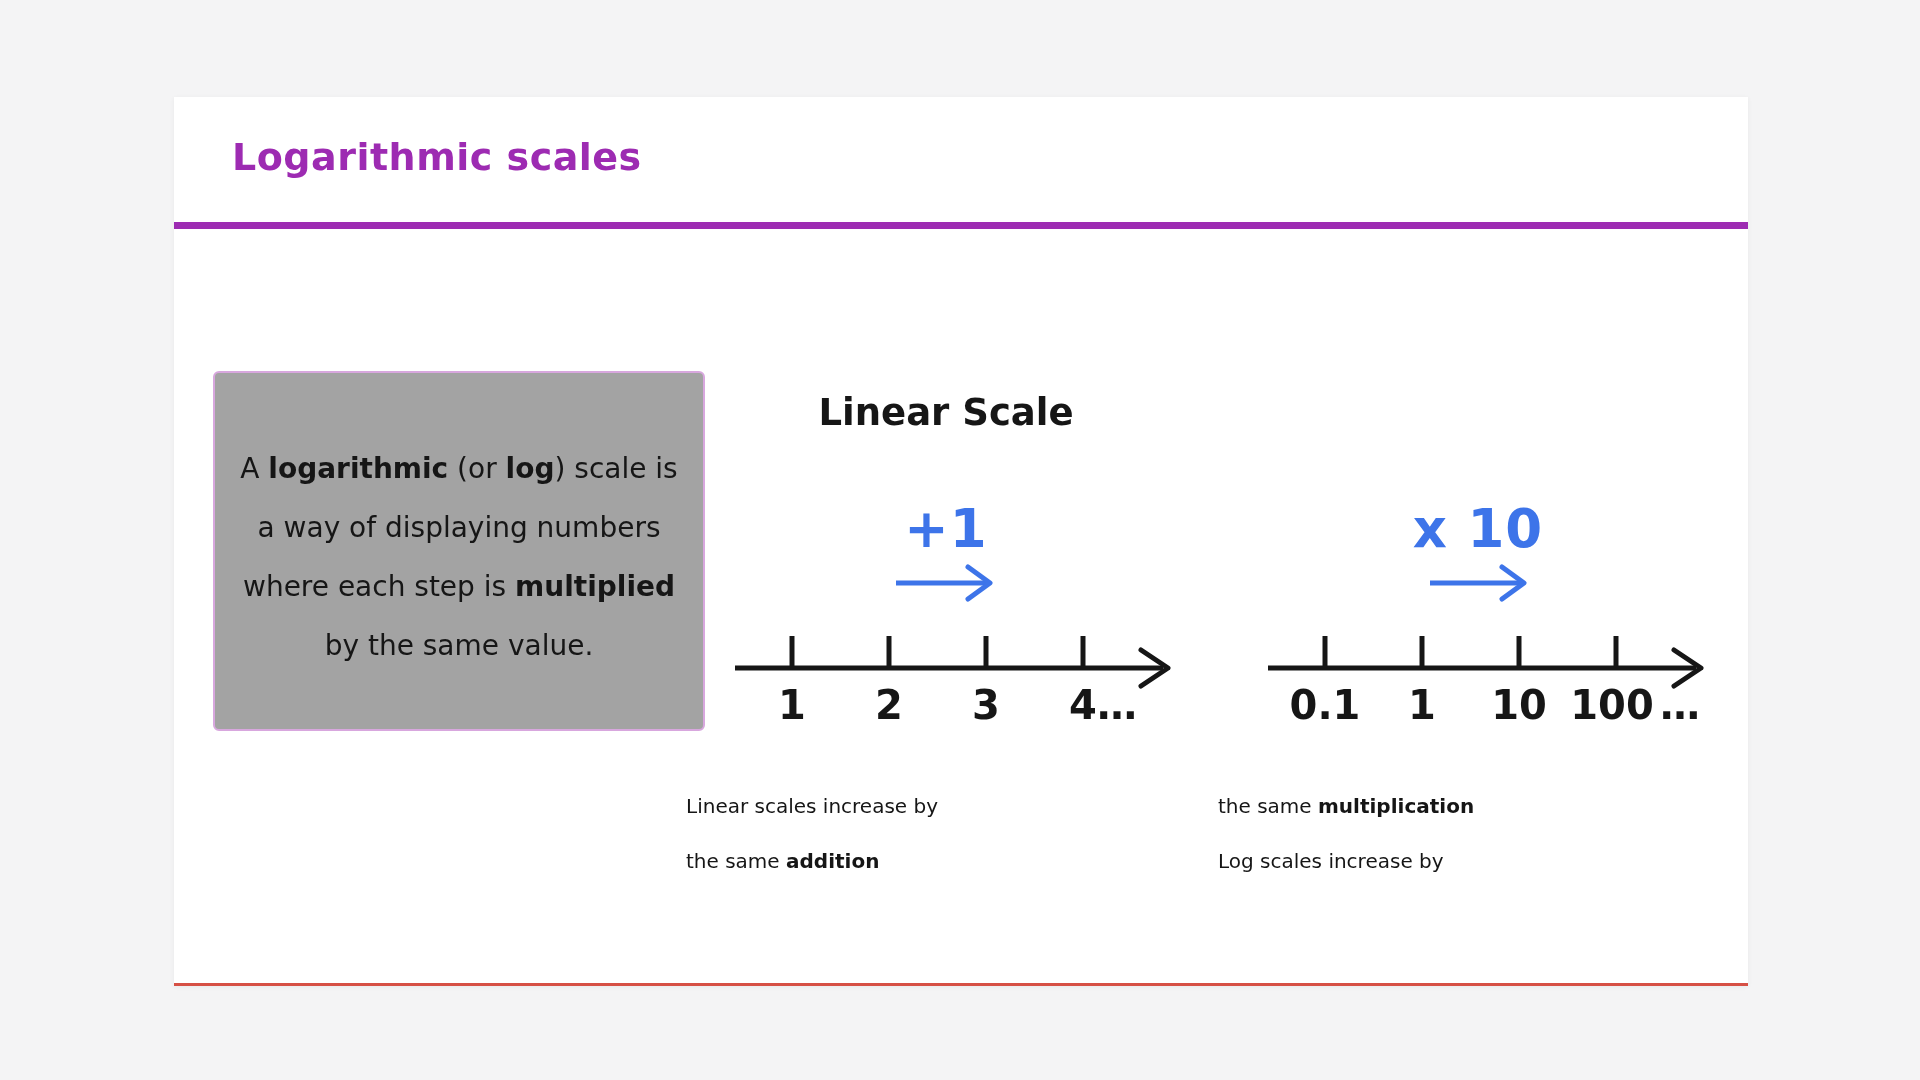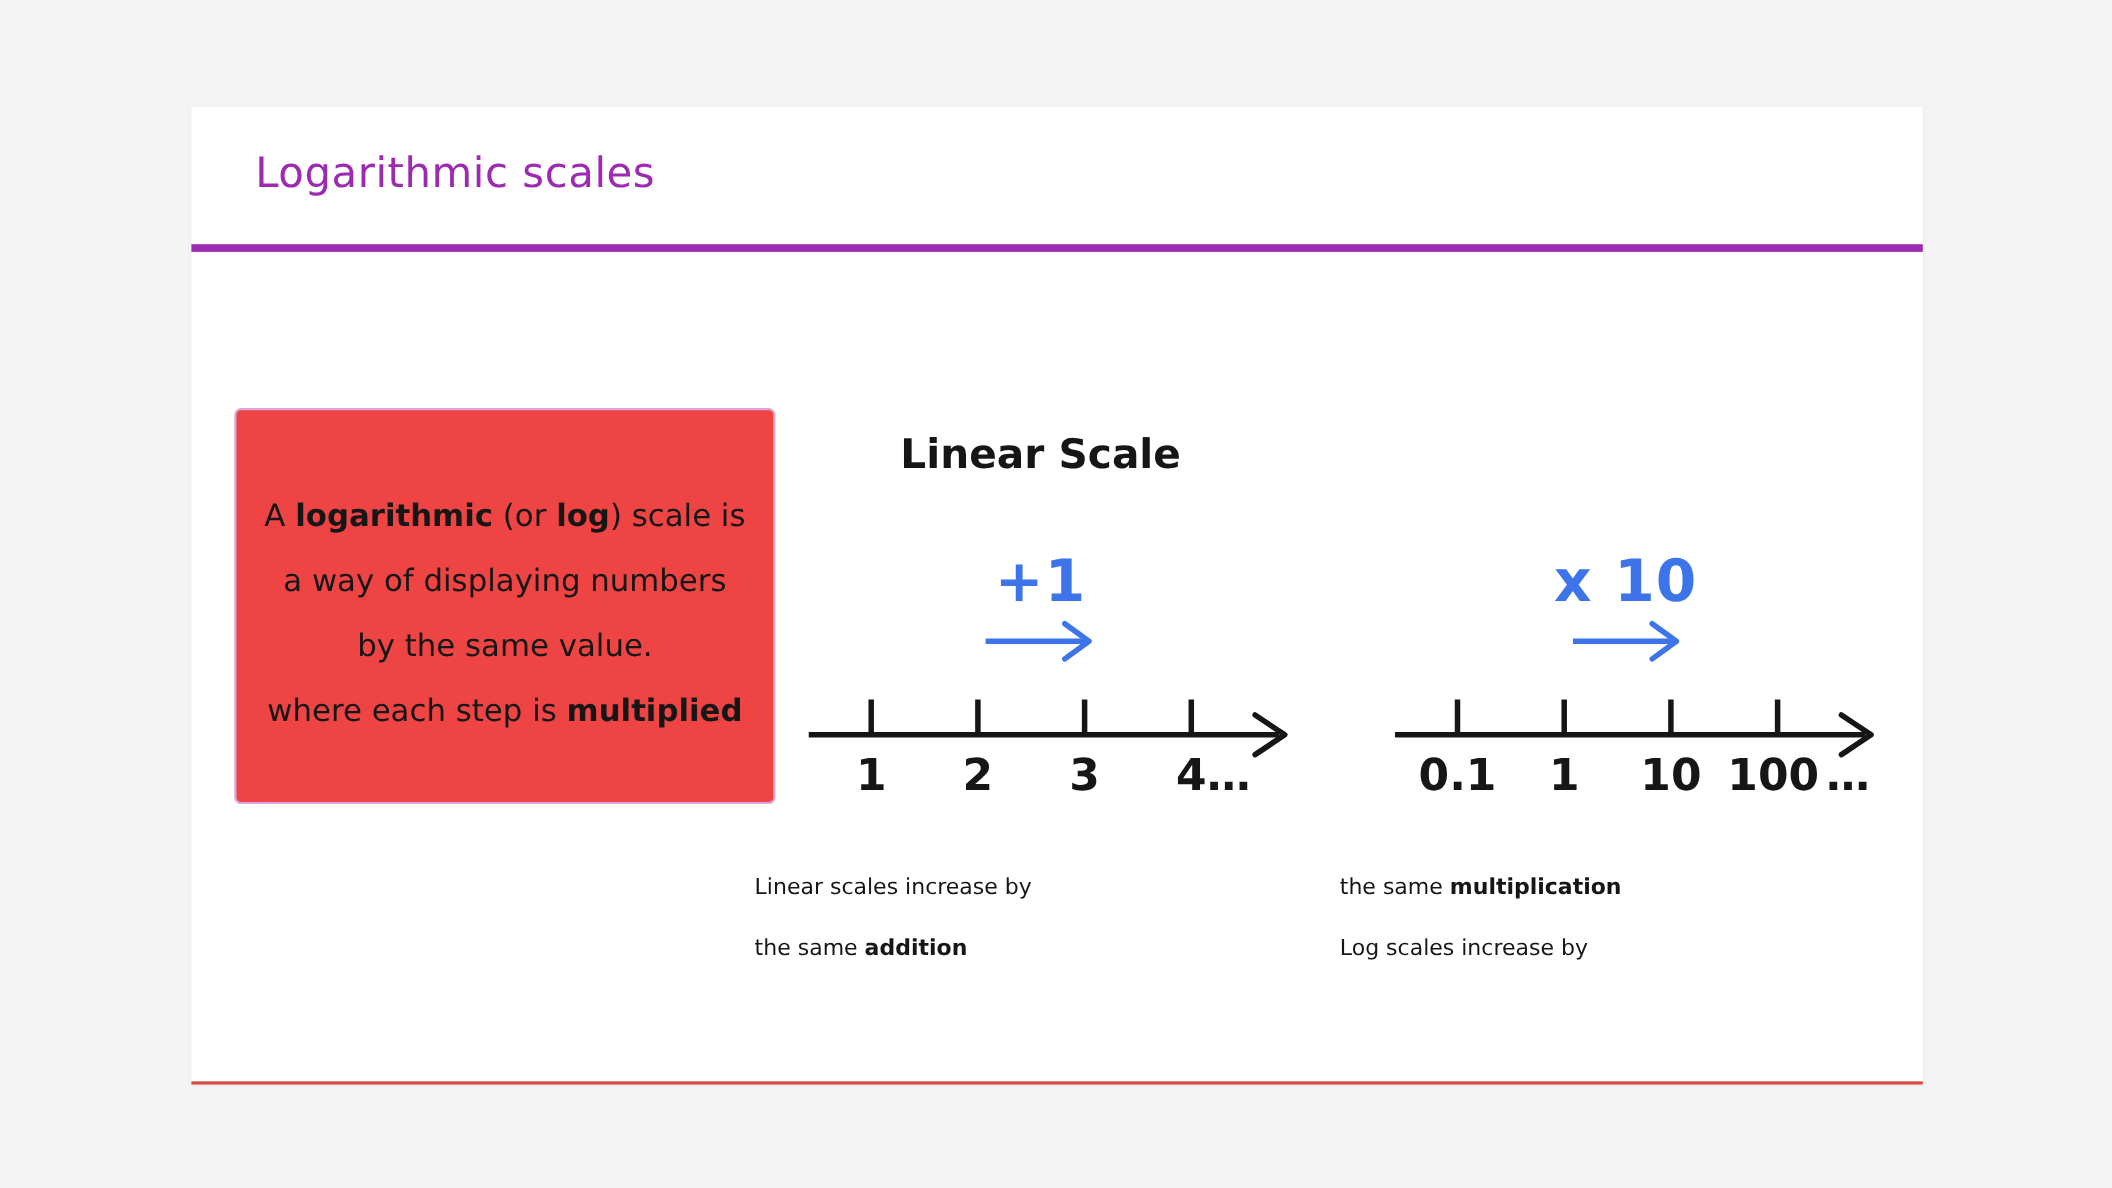--- a/index.html
+++ b/index.html
@@ -19,40 +19,40 @@
     height: 886px;
     background: #ffffff;
     border-bottom: 3px solid #d65045;
     box-shadow: 0 1px 5px rgba(0,0,0,0.05);
   }
   .page-title {
     position: absolute;
     left: 58px;
     top: 38px;
     font-size: 38px;
-    font-weight: 400;
+    font-weight: 700;
     color: #9d2bb2;
     letter-spacing: 0.5px;
   }
   .title-underline {
     position: absolute;
     left: 0;
     top: 125px;
     width: 100%;
     height: 7px;
     background: #9d2bb2;
   }
   .def-box {
     position: absolute;
     left: 39px;
     top: 274px;
     width: 492px;
     height: 360px;
     box-sizing: border-box;
-    background: #ef4444;
+    background: #a3a3a3;
     border: 2px solid #d8a7de;
     border-radius: 6px;
     display: flex;
     flex-direction: column;
     justify-content: center;
     align-items: center;
     text-align: center;
     font-size: 28px;
     line-height: 59px;
     padding-top: 12px;
@@ -137,22 +137,22 @@
 <body>
 
 <div class="card">
 
   <div class="page-title">Logarithmic scales</div>
   <div class="title-underline"></div>
 
   <div class="def-box">
     <div class="def-line"><span class="pre">A </span><span class="bold pre">logarithmic</span><span class="pre"> (or </span><span class="bold pre">log</span><span class="pre">) scale is</span></div>
     <div class="def-line">a way of displaying numbers</div>
+    <div class="def-line"><span class="pre">where each step is </span><span class="bold pre">multiplied</span></div>
     <div class="def-line">by the same value.</div>
-    <div class="def-line"><span class="pre">where each step is </span><span class="bold pre">multiplied</span></div>
   </div>
 
   <div class="scale-heading lin-heading">Linear Scale</div>
   <div class="operator lin-operator">+1</div>
   <svg class="op-arrow lin-arrow" viewBox="0 0 104 40">
     <path d="M2 20 H94" stroke="#3d74e9" stroke-width="5" fill="none"></path>
     <path d="M74 4 L96 20 L74 36" stroke="#3d74e9" stroke-width="5" fill="none" stroke-linecap="round" stroke-linejoin="round"></path>
   </svg>
   <svg class="numberline lin-line" viewBox="0 0 445 62">
     <path d="M0 40 H428" stroke="#161616" stroke-width="5" fill="none"></path>

